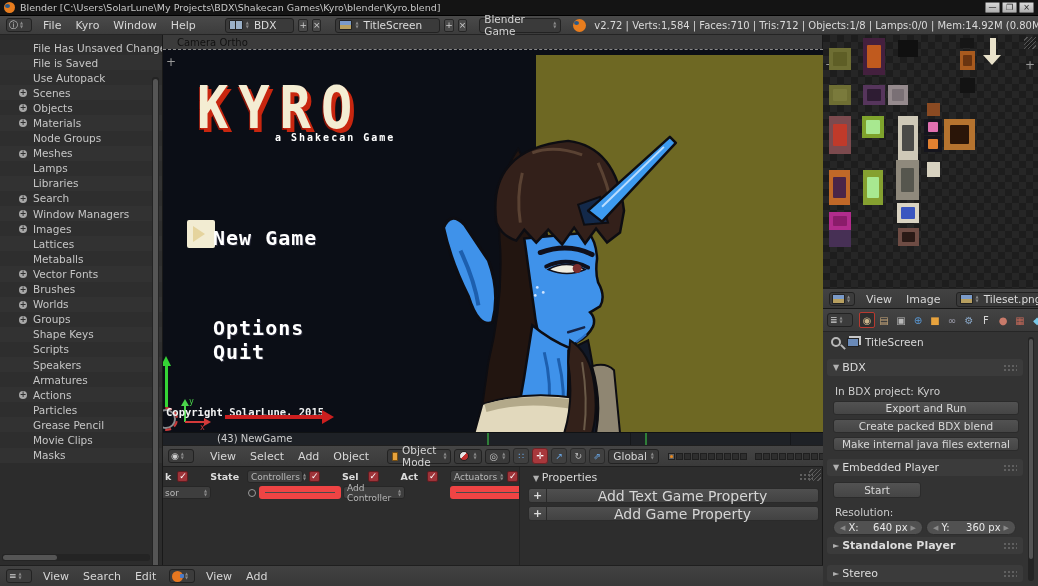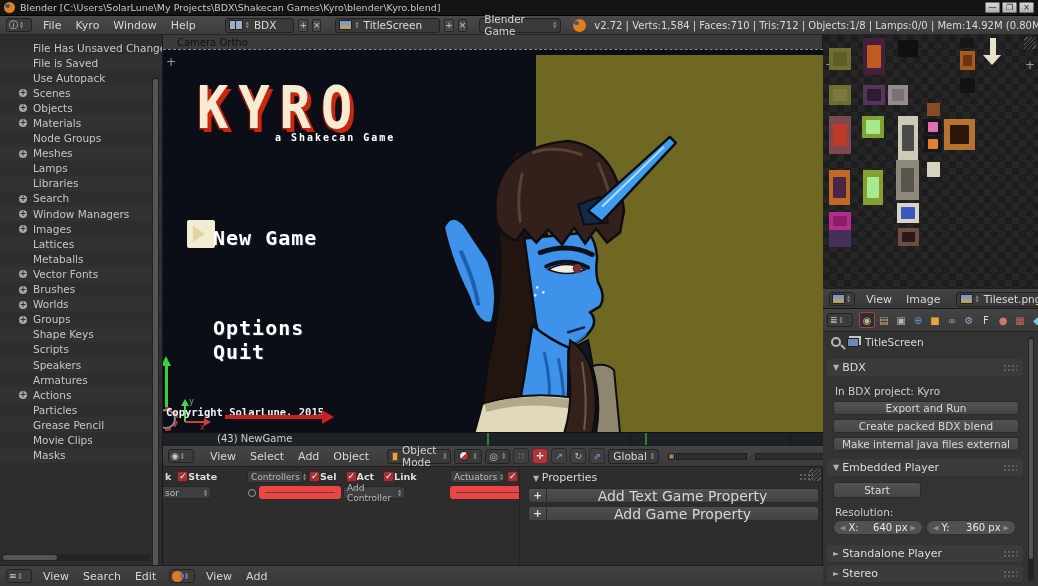--- a/index.html
+++ b/index.html
@@ -110,21 +110,21 @@
   .lgrid2 { margin-left:4px; }
   .glyph-blue { color:#6aa8e8; } .glyph-dim { color:#bbb; }
 
   
   .logic { position:absolute; left:163px; top:467px; width:660px; height:98px; background:#2d2d2d;
     border-right:1px solid #191919; }
   .logic-canvas { position:absolute; left:0; top:0; width:357px; height:98px; overflow:hidden; border-right:1px solid #232323; }
   .lrow { position:absolute; height:13px; display:flex; align-items:center; }
   .cb { width:11px; height:11px; border-radius:2px; background:#9e3339; border:1px solid #5f1c20; position:relative; flex:none; }
   .cb::after { content:"✓"; position:absolute; left:1px; top:-1px; color:#fff; font-size:9px; font-weight:bold; }
-  .cblabel { font-size:9.5px; color:#dcdcdc; font-weight:bold; margin:0 0 0 0; }
+  .cblabel { font-size:9.5px; color:#dcdcdc; font-weight:bold; margin:0 0 0 22px; }
   .ldd { height:13px; background:#3e3e3e; border:1px solid #262626; border-radius:3px; display:flex;
     align-items:center; gap:3px; padding:0 3px; font-size:9px; color:#b8b8b8; }
   .lbtn { height:13px; background:#4a4a4a; border:6px solid #ef4444; border-radius:3px; display:flex;
     align-items:flex-end; justify-content:center; font-size:9px; color:#cfcfcf; overflow:hidden; white-space:nowrap; }
   .radio { width:8px; height:8px; border-radius:50%; border:1.5px solid #9a9a9a; }
   .logic-shelf { position:absolute; left:358px; top:0; width:302px; height:98px; }
   .shelf-title { position:absolute; left:12px; top:4px; font-size:11px; color:#d8d8d8; }
   .shelf-title::before { content:"▼ "; font-size:8px; color:#b0b0b0; }
   .gripdots { position:absolute; width:14px; height:7px;
     background-image:radial-gradient(#606060 1px, transparent 1.2px); background-size:4px 4px; }
@@ -693,21 +693,21 @@
       <span class="nval">640 px</span>
       <span class="arrow">▶</span>
     </div>
     <div class="numfield" style="left:103px; top:211px; width:90px;">
       <span class="arrow">◀</span>
       <span class="nlabel">Y:</span>
       <span class="nval">360 px</span>
       <span class="arrow">▶</span>
     </div>
 
-    <div class="panel-h closed" style="top:236px;">
+    <div class="panel-h closed" style="top:228px;font-weight:bold;">
       <span>Standalone Player</span>
       <span class="gripdots"></span>
     </div>
     <div class="panel-h closed" style="top:256px;">
       <span>Stereo</span>
       <span class="gripdots"></span>
     </div>
     <div class="vscroll" style="left:205px; top:28px; width:6px; height:244px;">
       <div class="vthumb" style="top:2px; height:220px;"></div>
     </div>

